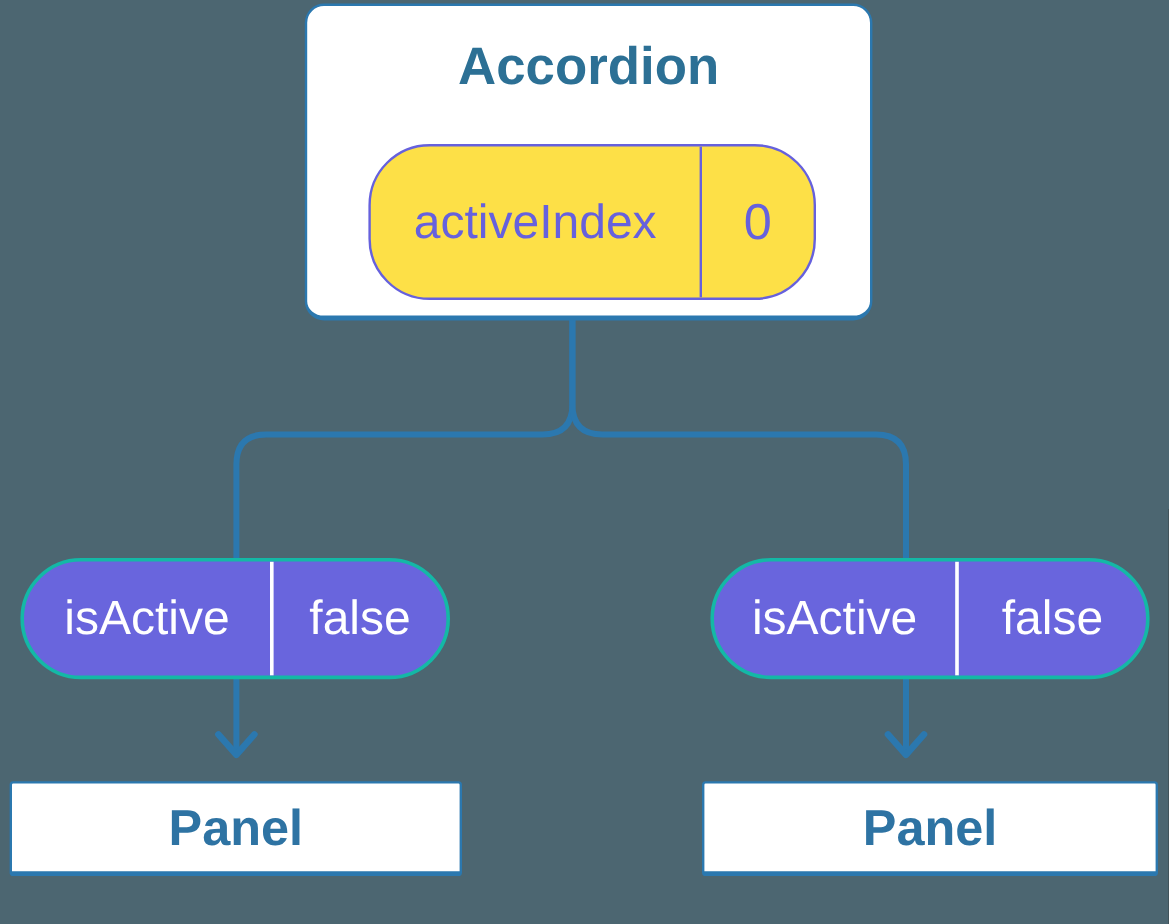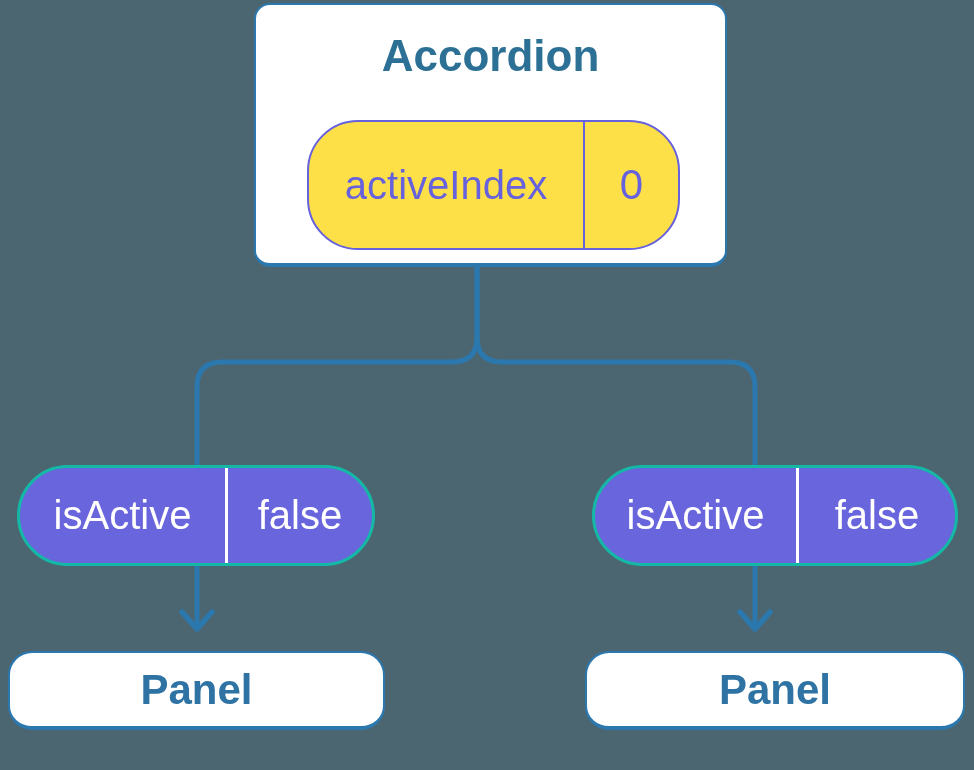--- a/index.html
+++ b/index.html
@@ -60,21 +60,21 @@
   }
   .prop-pill .pill-label{flex:1;display:flex;align-items:center;justify-content:center;}
   .prop-pill .pill-value{border-left:3px solid #fff;display:flex;align-items:center;justify-content:center;}
   .prop-pill.left{left:17px;width:358px;}
   .prop-pill.left .pill-value{width:144px;}
   .prop-pill.right{left:592px;width:366px;}
   .prop-pill.right .pill-value{width:156px;}
 
   .panel-node{
     top:651px;height:79px;
-    border-radius:24px;
+    border-radius:3px;
     display:flex;align-items:center;justify-content:center;
     font-size:42px;font-weight:bold;
     color:var(--panel-title,#2E73A3);
   }
   .panel-node.left{left:8px;width:377px;}
   .panel-node.right{left:585px;width:380px;}
 </style>
 </head>
 <body>
 

